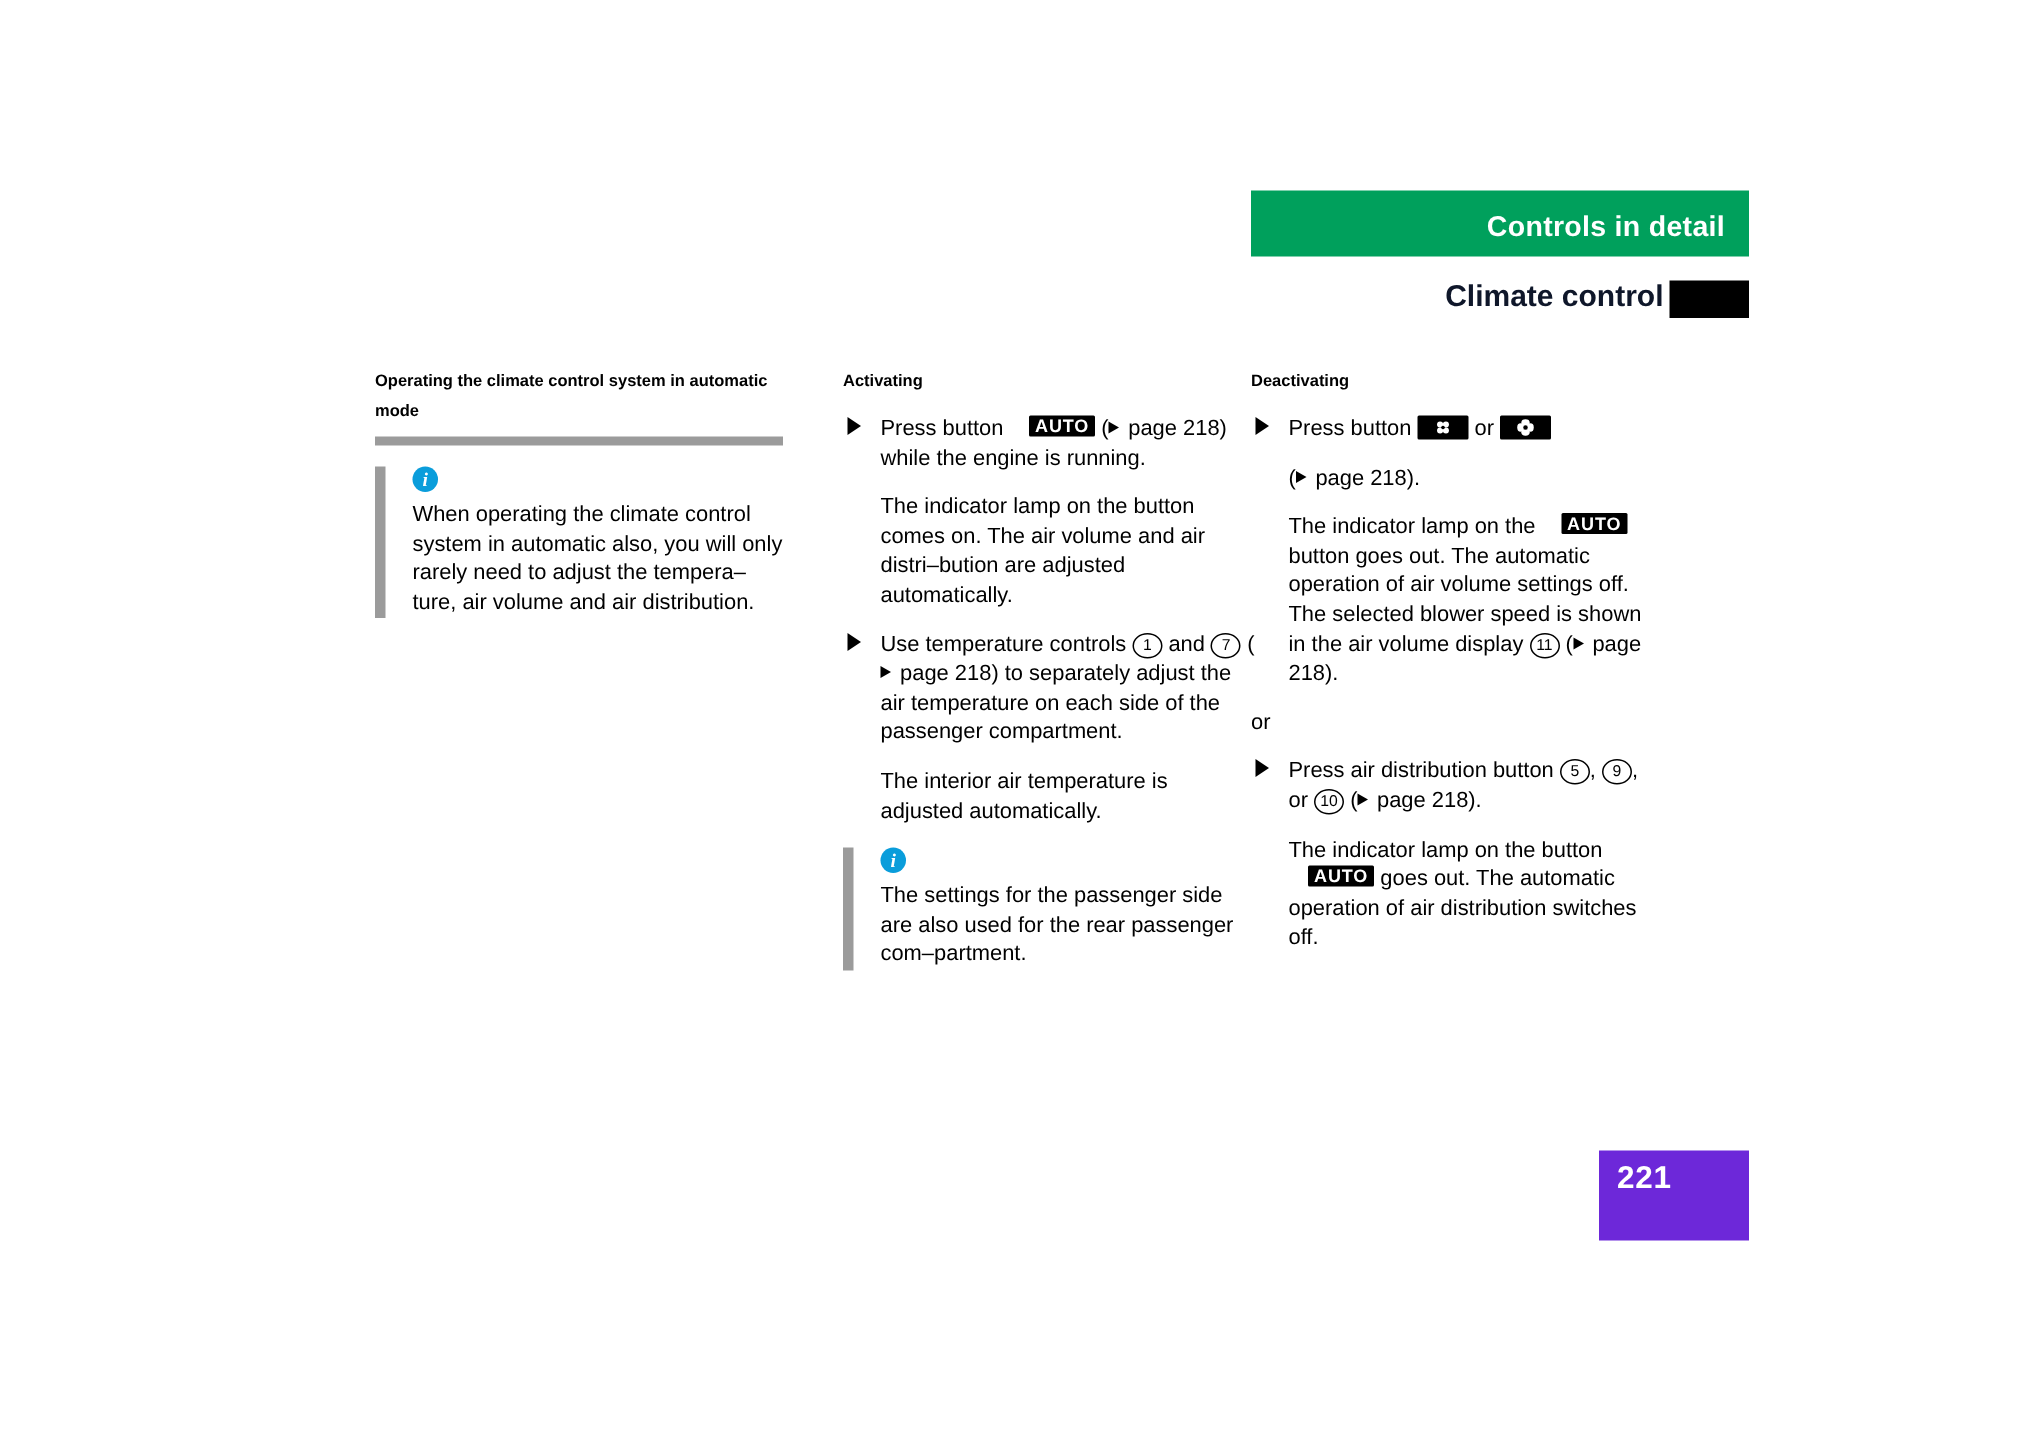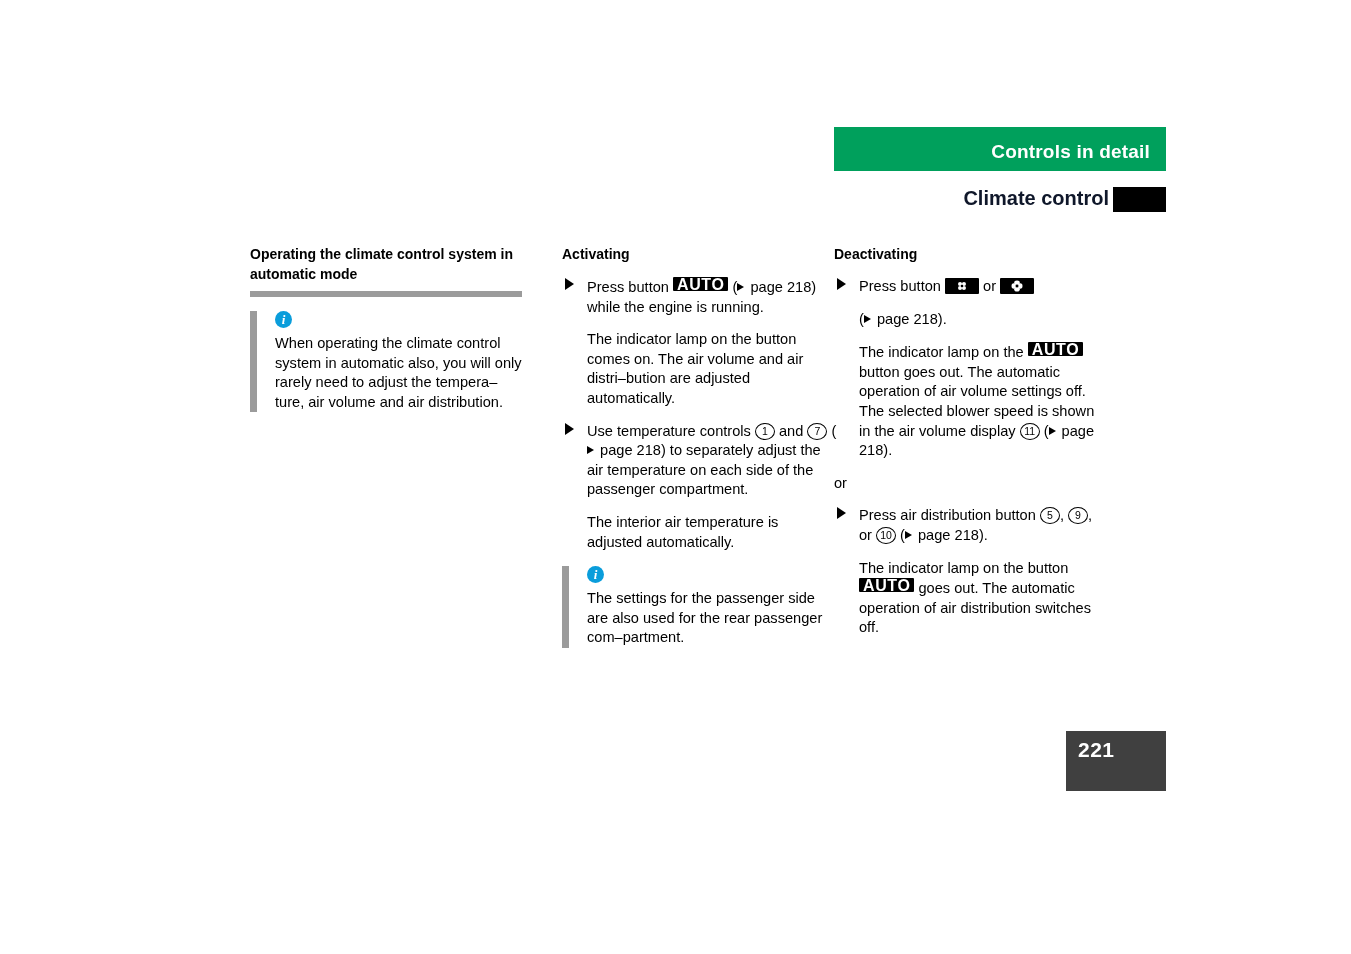--- a/index.html
+++ b/index.html
@@ -68,21 +68,21 @@
     top: 244px;
     width: 275px;
     font-size: 14.6px;
     line-height: 19.6px;
   }
   #column-left  { left: 250px; }
   #column-mid   { left: 562px; }
   #column-right { left: 834px; }
 
   .col-heading {
-    font-size: 14px;
+    font-size: 11px;
     font-weight: bold;
     line-height: 20px;
     margin: 0 0 0 0;
   }
   #left-heading-rule {
     margin-top: 7px;
     height: 6px;
     background: #9b9b9b;
     width: 272px;
   }
@@ -140,27 +140,28 @@
   .or-text {
     margin-top: 13px;
     margin-left: 0px;
   }
 
   
   .btn-badge {
     display: inline-block;
     background: #000000;
     color: #ffffff;
-    font-size: 16px;
+    font-size: 12px;
     font-weight: bold;
     letter-spacing: 0.6px;
     padding: 2px 4px 1px 4px;
     line-height: 11px;
     vertical-align: 2px;
     border-radius: 1px;
+    margin-left: 13px;
   }
   .btn-badge-wide {
     display: inline-block;
     background: #000000;
     width: 34px;
     height: 16px;
     vertical-align: -3px;
     border-radius: 1px;
     position: relative;
   }
@@ -192,24 +193,24 @@
     border-top: 4.5px solid transparent;
     border-bottom: 4.5px solid transparent;
     vertical-align: 1px;
     margin: 0 2px 0 0;
   }
 
   
   #page-number-block {
     position: absolute;
     left: 1066px;
-    top: 731px;
+    top: 767px;
     width: 100px;
     height: 60px;
-    background: #404040;
+    background: #6d28d9;
   }
   #page-number-text {
     position: absolute;
     left: 12px;
     top: 7px;
     color: #ffffff;
     font-size: 21px;
     font-weight: bold;
     letter-spacing: 0.5px;
   }

